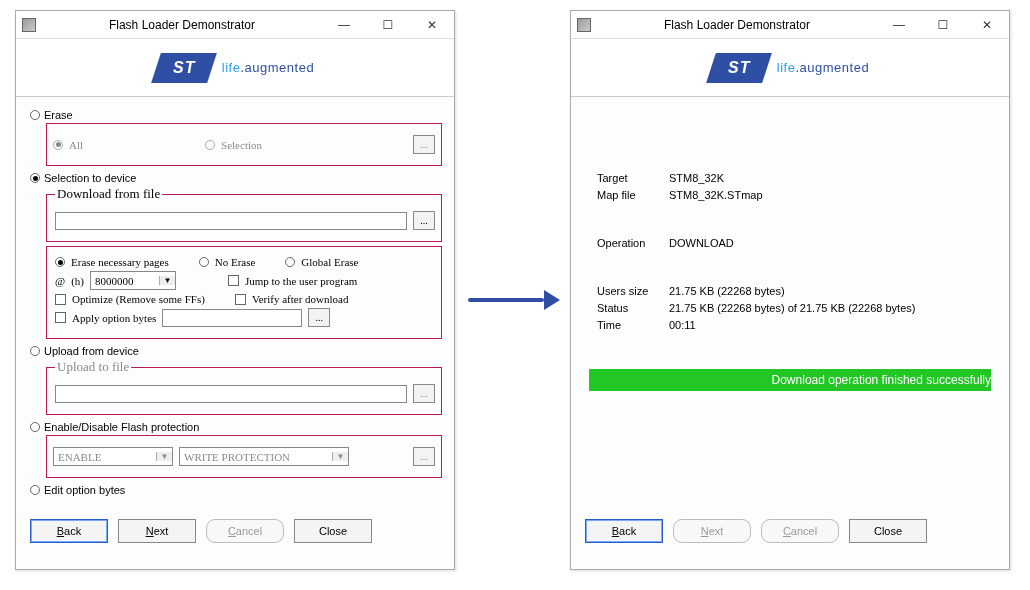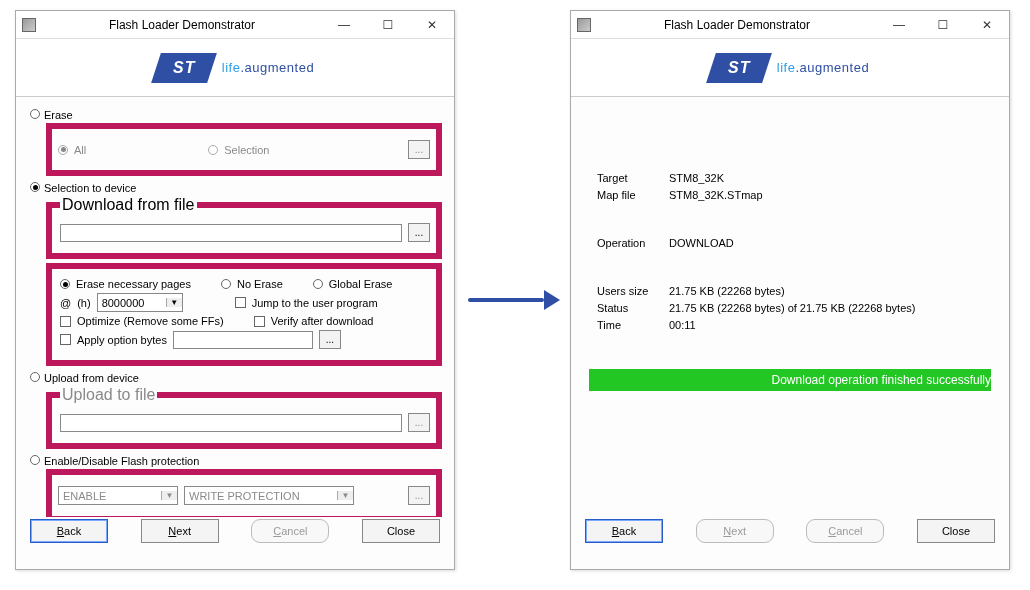--- a/index.html
+++ b/index.html
@@ -59,39 +59,40 @@
   }
   .brand-logo span { transform: skewX(18deg); }
   .brand-tag {
     font-size: 13px; color:#2e4fa3; letter-spacing:0.5px;
   }
   .brand-tag .b1 { color:#2e9fe6; }
   .brand-tag .b2 { color:#2e4fa3; }
 
   
   .body-area { padding: 8px 12px 0 12px; height: 420px; overflow:hidden; }
-  .radio-row { margin: 4px 0 2px 2px; display:flex; gap:4px; }
+  .radio-row { margin: 4px 0 2px 2px; display:flex; align-items:center; gap:4px; }
   .radio-dot {
     width:10px; height:10px; border:1px solid #666; border-radius:50%;
     display:inline-flex; align-items:center; justify-content:center;
     background:#fff;
   }
   .radio-dot.checked::after{
     content:""; width:5px; height:5px; border-radius:50%; background:#000;
   }
   .disabled { color:#8a8a8a; }
   .radio-dot.disabled { border-color:#aaa; }
   .radio-dot.disabled.checked::after{ background:#888; }
 
   fieldset.inset {
-    border:6px solid #be185d;
+    border:1px solid #be185d;
     margin: 2px 0 6px 18px;
     padding: 6px 6px 8px 8px;
-  }
-  fieldset.inset > legend { font-size:16px; padding:0 2px; }
+    font-family: Liberation Serif, serif;
+  }
+  fieldset.inset > legend { font-size:13px; padding:0 2px; }
 
   .row { display:flex; align-items:center; gap:6px; margin:3px 0; }
   .grow { flex:1; }
   input[type=text].sunken, .sunken-box {
     border:1px solid #888; background:#fff; height:18px; padding:0 3px;
     font: inherit;
   }
   .browse-btn {
     width:22px; height:19px; border:1px solid #888; background:#f3f3f3;
     display:flex; align-items:center; justify-content:center;
@@ -106,21 +107,21 @@
     border:1px solid #888; height:19px; background:#fff;
   }
   .combo > .val { flex:1; padding:0 4px; }
   .combo > .arrow { width:16px; text-align:center; border-left:1px solid #aaa; background:#eee; font-size:8px; }
   .combo.disabled { color:#8a8a8a; }
   .combo.disabled .arrow { color:#8a8a8a; }
 
   
   .btnrow {
     position:absolute; left:0; right:0; bottom:10px;
-    display:flex; justify-content:space-between; gap:10px;
+    display:flex; justify-content:flex-start; gap:10px;
     padding:16px 14px;
   }
   .pushbtn {
     width:78px; height:24px;
     border:1px solid #888; background:#f4f4f4;
     display:flex; align-items:center; justify-content:center;
     cursor:pointer;
   }
   .pushbtn.primary { border:1px solid #2a5cc9; box-shadow: inset 0 0 0 1px #7aa9ff; }
   .pushbtn.disabled { color:#9a9a9a; border-color:#bbb; background:#f8f8f8; cursor:default;border-radius:9px; }

